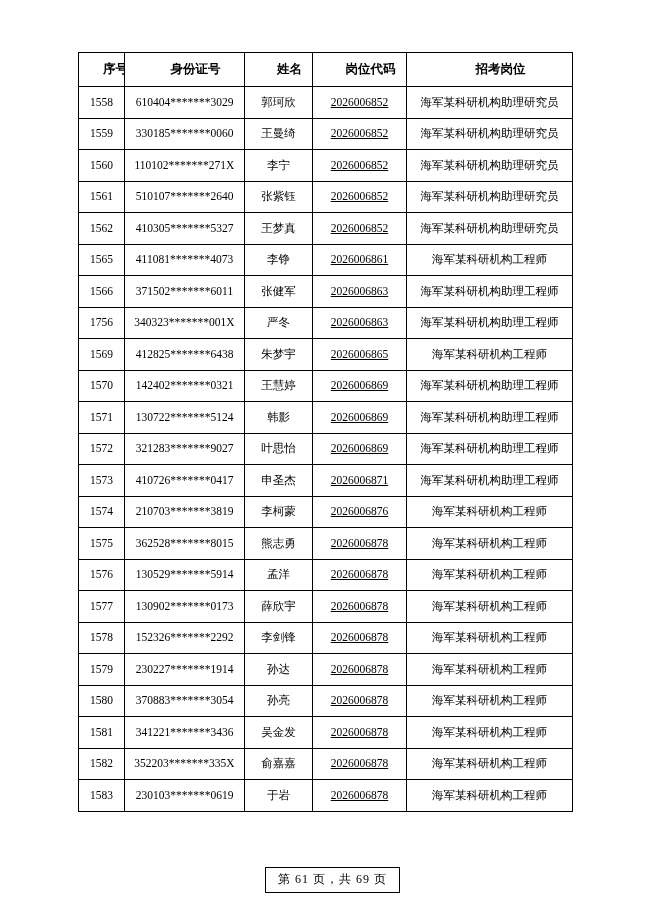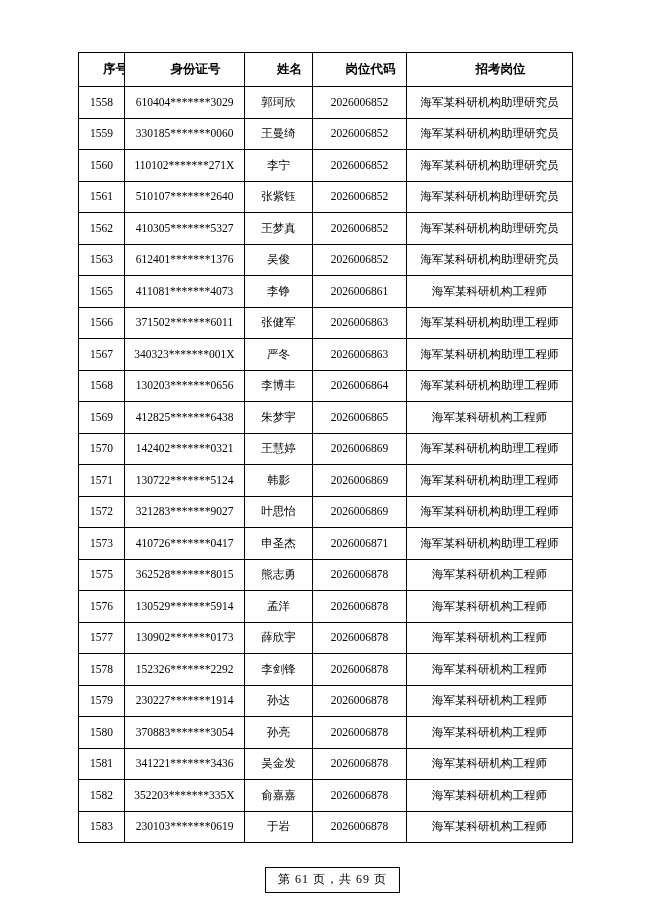--- a/index.html
+++ b/index.html
@@ -46,21 +46,21 @@
   }
   col.c-seq    { width: 46px; }
   col.c-id     { width: 120px; }
   col.c-name   { width: 68px; }
   col.c-code   { width: 94px; }
   col.c-post   { width: 166px; }
 
   td.seq   { font-size: 11.5px; margin-top: 20px; }
   td.id    { font-size: 11.5px; letter-spacing: 0px; }
   td.name  { font-size: 12px; margin-top: 12px; }
-  td.code  { font-size: 11.5px; }
+  td.code  { font-size: 11.5px; text-decoration: underline; }
   td.post  { font-size: 11.5px; text-align: left; padding-left: 6px; }
 
   .footer {
     position: absolute;
     left: 15px;
     right: 0;
     bottom: 26px;
     text-align: center;
   }
   .footer .page-box {
@@ -123,52 +123,38 @@
           <td class="post">海军某科研机构助理研究员</td>
         </tr>
         <tr>
           <td class="seq">1562</td>
           <td class="id">410305*******5327</td>
           <td class="name">王梦真</td>
           <td class="code">2026006852</td>
           <td class="post">海军某科研机构助理研究员</td>
         </tr>
         <tr>
-          <td class="seq">1563</td>
-          <td class="id">612401*******1376</td>
-          <td class="name">吴俊</td>
-          <td class="code">2026006852</td>
-          <td class="post">海军某科研机构助理研究员</td>
-        </tr>
-        <tr>
           <td class="seq">1565</td>
           <td class="id">411081*******4073</td>
           <td class="name">李铮</td>
           <td class="code">2026006861</td>
           <td class="post">海军某科研机构工程师</td>
         </tr>
         <tr>
           <td class="seq">1566</td>
           <td class="id">371502*******6011</td>
           <td class="name">张健军</td>
           <td class="code">2026006863</td>
           <td class="post">海军某科研机构助理工程师</td>
         </tr>
         <tr>
-          <td class="seq">1567</td>
+          <td class="seq">1756</td>
           <td class="id">340323*******001X</td>
           <td class="name">严冬</td>
           <td class="code">2026006863</td>
-          <td class="post">海军某科研机构助理工程师</td>
-        </tr>
-        <tr>
-          <td class="seq">1568</td>
-          <td class="id">130203*******0656</td>
-          <td class="name">李博丰</td>
-          <td class="code">2026006864</td>
           <td class="post">海军某科研机构助理工程师</td>
         </tr>
         <tr>
           <td class="seq">1569</td>
           <td class="id">412825*******6438</td>
           <td class="name">朱梦宇</td>
           <td class="code">2026006865</td>
           <td class="post">海军某科研机构工程师</td>
         </tr>
         <tr>
@@ -193,20 +179,27 @@
           <td class="post">海军某科研机构助理工程师</td>
         </tr>
         <tr>
           <td class="seq">1573</td>
           <td class="id">410726*******0417</td>
           <td class="name">申圣杰</td>
           <td class="code">2026006871</td>
           <td class="post">海军某科研机构助理工程师</td>
         </tr>
         <tr>
+          <td class="seq">1574</td>
+          <td class="id">210703*******3819</td>
+          <td class="name">李柯蒙</td>
+          <td class="code">2026006876</td>
+          <td class="post">海军某科研机构工程师</td>
+        </tr>
+        <tr>
           <td class="seq">1575</td>
           <td class="id">362528*******8015</td>
           <td class="name">熊志勇</td>
           <td class="code">2026006878</td>
           <td class="post">海军某科研机构工程师</td>
         </tr>
         <tr>
           <td class="seq">1576</td>
           <td class="id">130529*******5914</td>
           <td class="name">孟洋</td>

